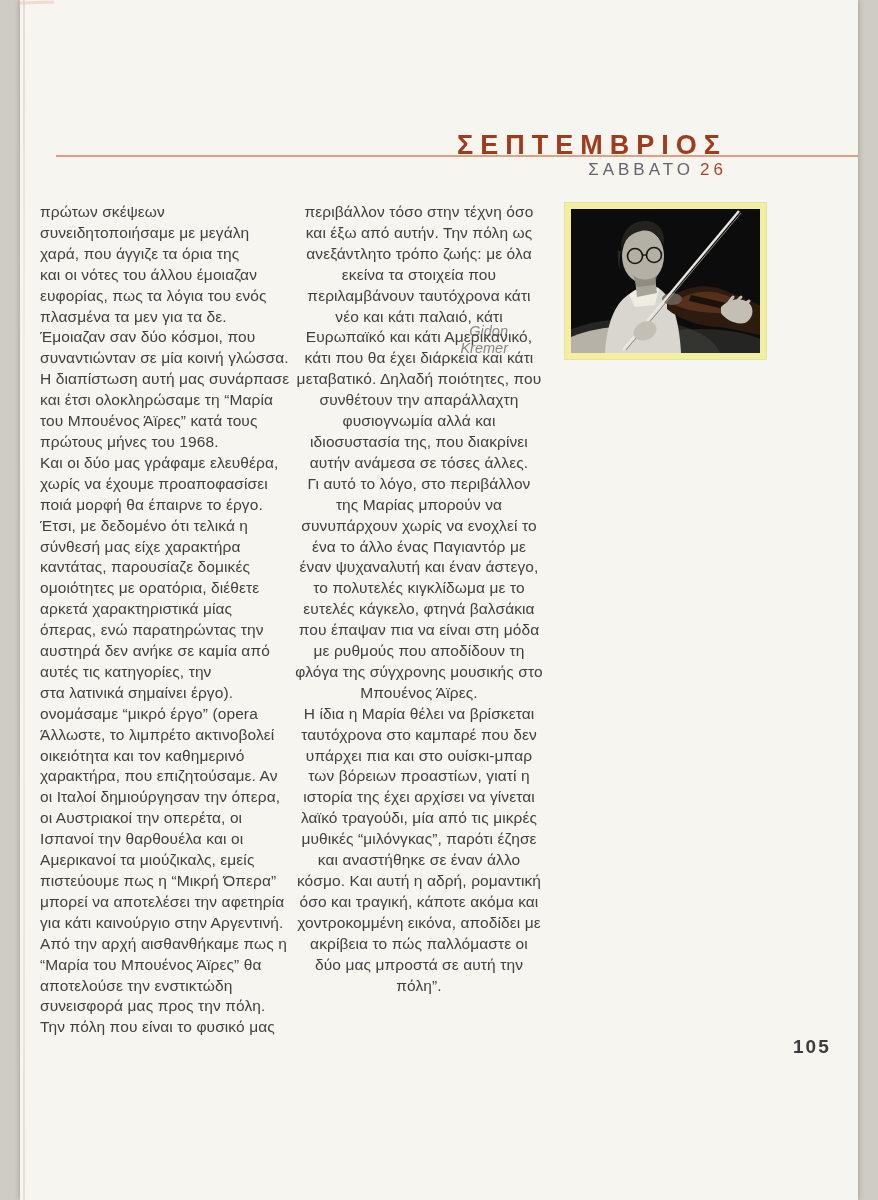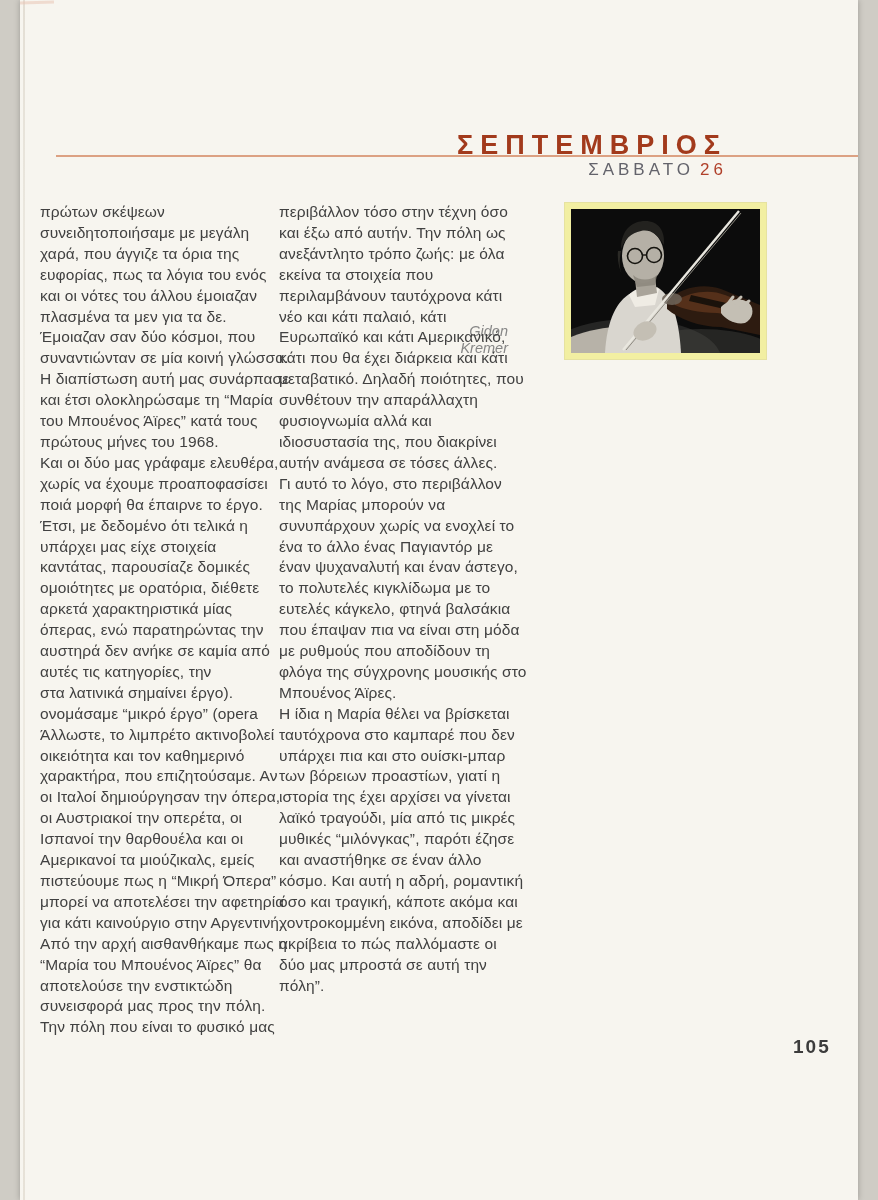--- a/index.html
+++ b/index.html
@@ -35,21 +35,21 @@
   }
   .day-label{ color:var(--day-gray,#63636b); }
   .date-number{ color:var(--date-red,#b0402a); margin-left:6px; }
   .text-column{
     position:absolute; top:202px;
     color:#414141; font-size:15.5px; line-height:20.9px;
     letter-spacing:.1px;
   }
   .text-column .tline{ white-space:pre; min-height:20.9px; }
   .col-left{ left:20px; width:232px; }
-  .col-right{ left:259px; width:252px; }
+  .col-right{ left:273px; width:252px;text-align:center; }
   .photo-frame{
     position:absolute; left:545px; top:203px; width:189px; height:144px;
     border:6px solid var(--frame-yellow,#f2efa2);
     background:#0d0d0d;
     box-shadow:0 0 0 1px #e6e2a0;
   }
   .photo-frame svg{ display:block; width:100%; height:100%; }
   .photo-caption{
     position:absolute; right:350px; top:323px; width:90px;
     text-align:right;
@@ -120,34 +120,34 @@
 
   <div class="photo-caption">
       <div class="tline">Gidon</div>
       <div class="tline">Kremer</div>
     </div>
 
   <div class="text-column col-left">
       <div class="tline">πρώτων σκέψεων</div>
       <div class="tline">συνειδητοποιήσαμε με μεγάλη</div>
       <div class="tline">χαρά, που άγγιζε τα όρια της</div>
+      <div class="tline">και οι νότες του άλλου έμοιαζαν</div>
       <div class="tline">ευφορίας, πως τα λόγια του ενός</div>
-      <div class="tline">και οι νότες του άλλου έμοιαζαν</div>
       <div class="tline">πλασμένα τα μεν για τα δε.</div>
       <div class="tline">Έμοιαζαν σαν δύο κόσμοι, που</div>
       <div class="tline">συναντιώνταν σε μία κοινή γλώσσα.</div>
       <div class="tline">Η διαπίστωση αυτή μας συνάρπασε</div>
       <div class="tline">και έτσι ολοκληρώσαμε τη “Μαρία</div>
       <div class="tline">του Μπουένος Άϊρες” κατά τους</div>
       <div class="tline">πρώτους μήνες του 1968.</div>
       <div class="tline">Και οι δύο μας γράφαμε ελευθέρα,</div>
       <div class="tline">χωρίς να έχουμε προαποφασίσει</div>
       <div class="tline">ποιά μορφή θα έπαιρνε το έργο.</div>
       <div class="tline">Έτσι, με δεδομένο ότι τελικά η</div>
-      <div class="tline">υπάρχει μας είχε στοιχεία</div>
+      <div class="tline">σύνθεσή μας είχε χαρακτήρα</div>
       <div class="tline">καντάτας, παρουσίαζε δομικές</div>
       <div class="tline">ομοιότητες με ορατόρια, διέθετε</div>
       <div class="tline">αρκετά χαρακτηριστικά μίας</div>
       <div class="tline">όπερας, ενώ παρατηρώντας την</div>
       <div class="tline">αυστηρά δεν ανήκε σε καμία από</div>
       <div class="tline">αυτές τις κατηγορίες, την</div>
       <div class="tline">στα λατινικά σημαίνει έργο).</div>
       <div class="tline">ονομάσαμε “μικρό έργο” (opera</div>
       <div class="tline">Άλλωστε, το λιμπρέτο ακτινοβολεί</div>
       <div class="tline">οικειότητα και τον καθημερινό</div>

